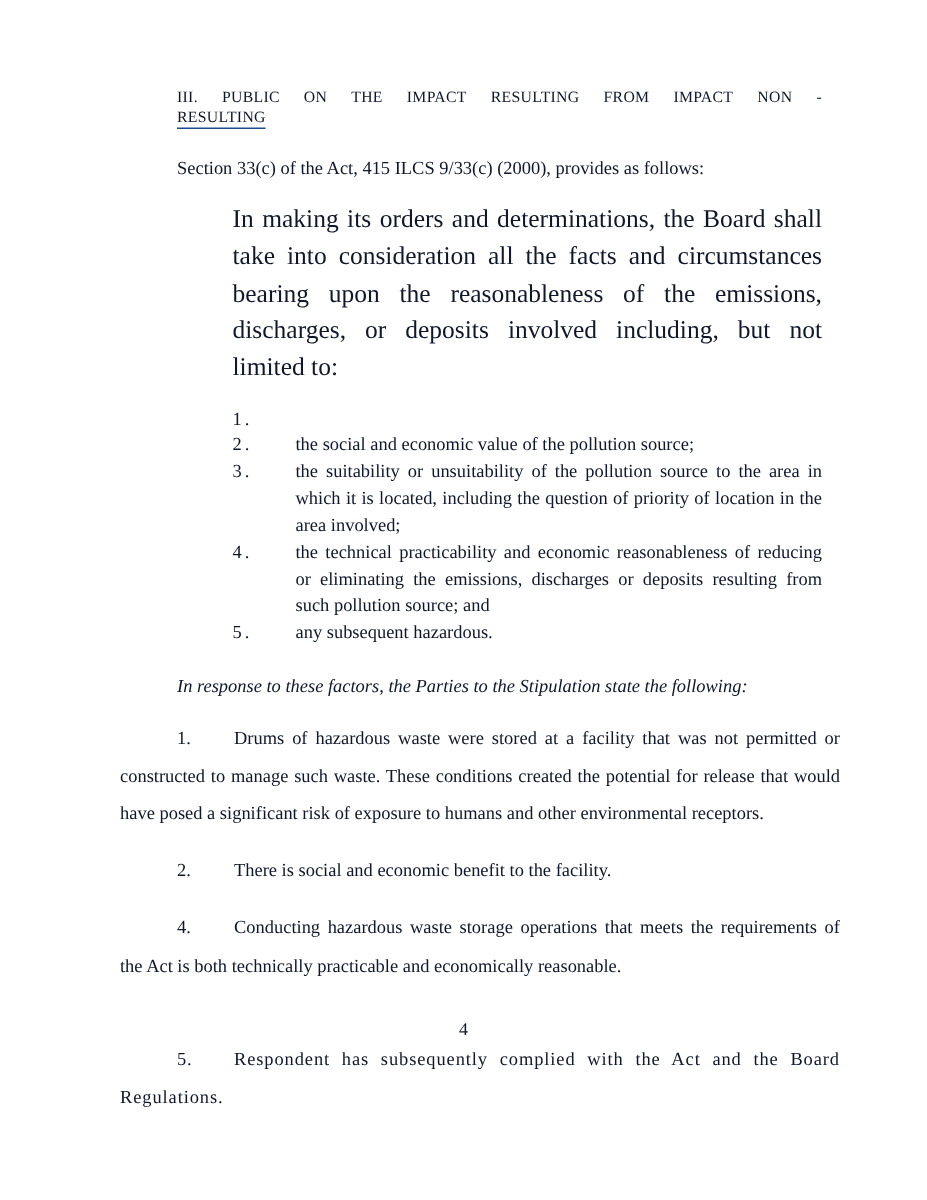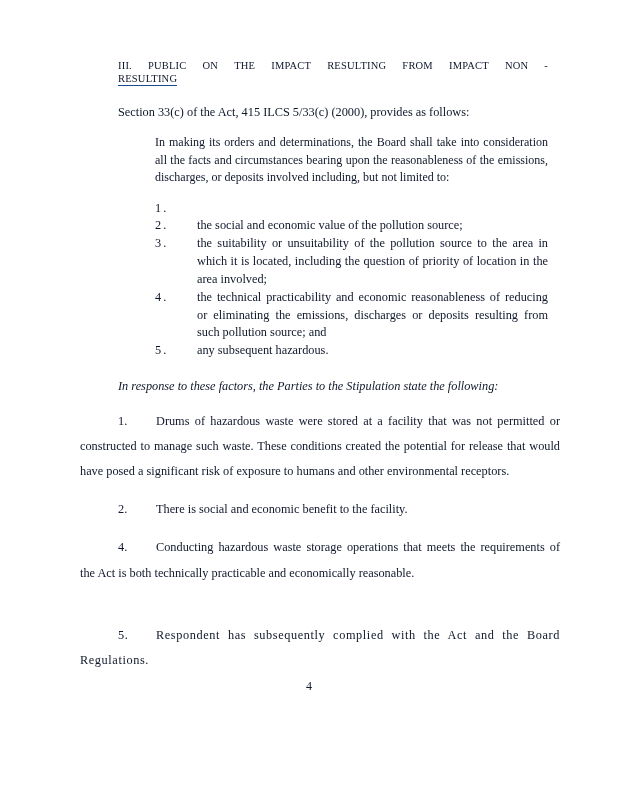--- a/index.html
+++ b/index.html
@@ -46,21 +46,21 @@
     font-size: 12.3px;
     line-height: 1.42;
   }
   .first-line-indent {
     margin-left: 40px;
     text-indent: 38px;
   }
   .block-quote {
     margin-left: 115px;
     margin-right: 30px;
-    font-size: 12px;
+    font-size: 17px;
     line-height: 1.45;
     text-align: justify;
   }
   .numbered {
     margin-left: 115px;
     margin-right: 30px;
     display: flex;
     font-size: 12.3px;
     line-height: 1.45;
     text-align: justify;
@@ -116,21 +116,21 @@
       <span>IMPACT</span>
       <span>RESULTING</span>
       <span>FROM</span>
       <span>IMPACT</span>
       <span>NON</span>
       <span>-</span>
     </div>
     <div class="heading-line2">RESULTING</div>
   </div>
 
-  <p class="first-line-indent">Section 33(c) of the Act, 415 ILCS 5/33(c) (2000), provides as follows:</p>
+  <p class="first-line-indent">Section 33(c) of the Act, 415 ILCS 9/33(c) (2000), provides as follows:</p>
 
   <p class="block-quote">In making its orders and determinations, the Board shall take into consideration all the facts and circumstances bearing upon the reasonableness of the emissions, discharges, or deposits involved including, but not limited to:</p>
 
   <div class="numbered">
     <div class="num">1.</div>
   </div>
   <div class="numbered">
     <div class="num">2.</div>
     <div class="txt">the social and economic value of the pollution source;</div>
   </div>

